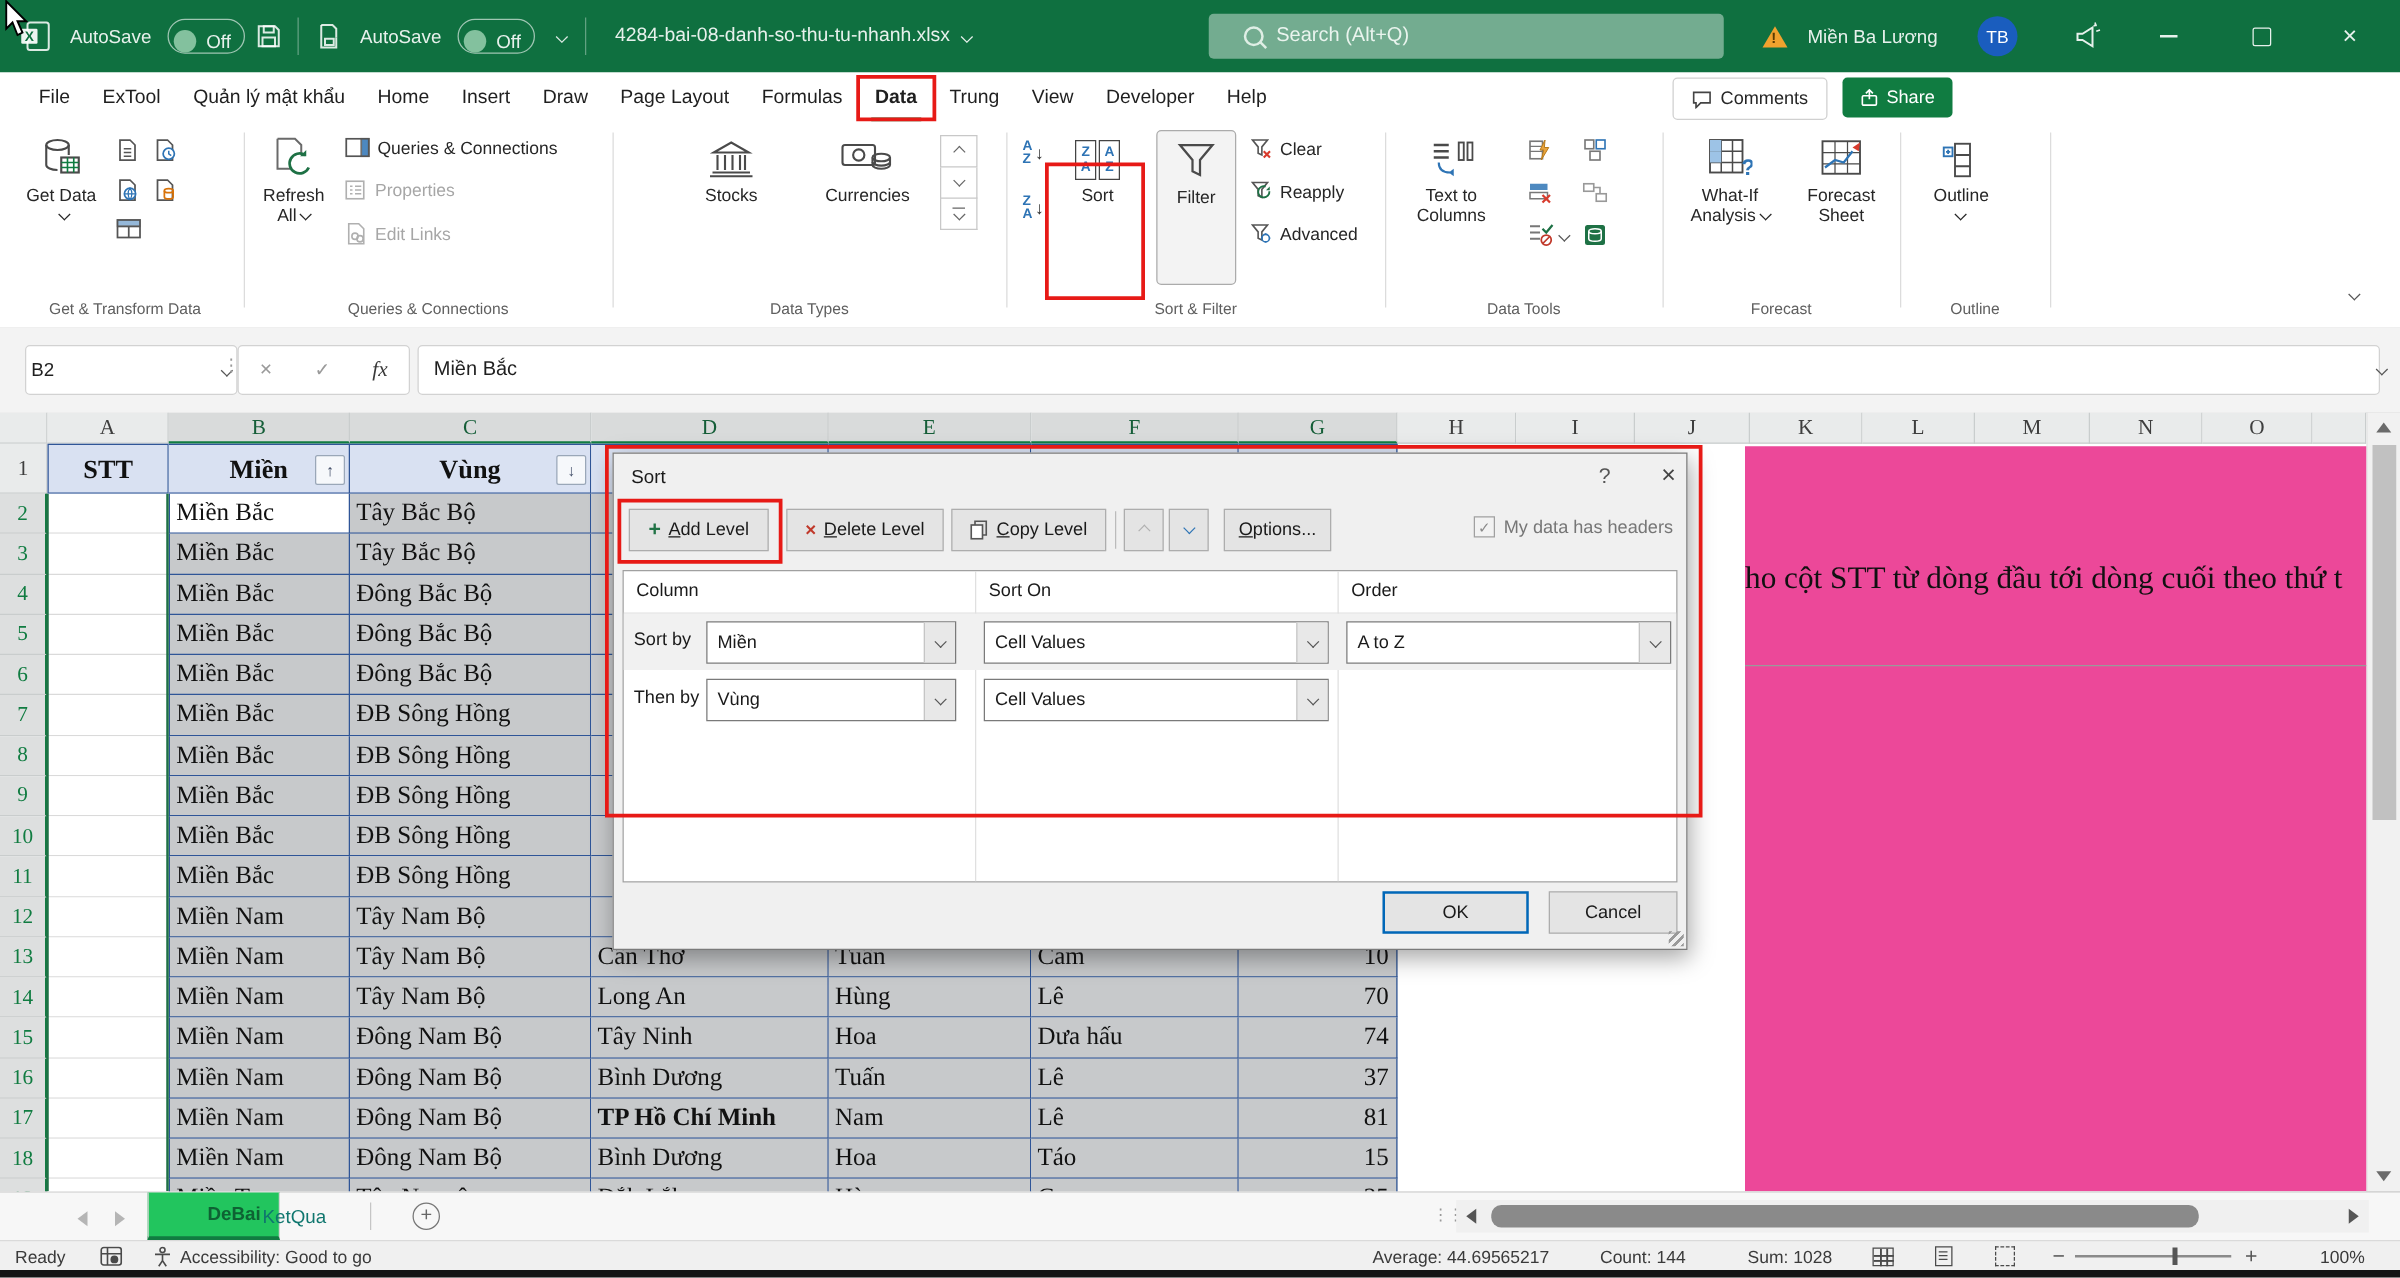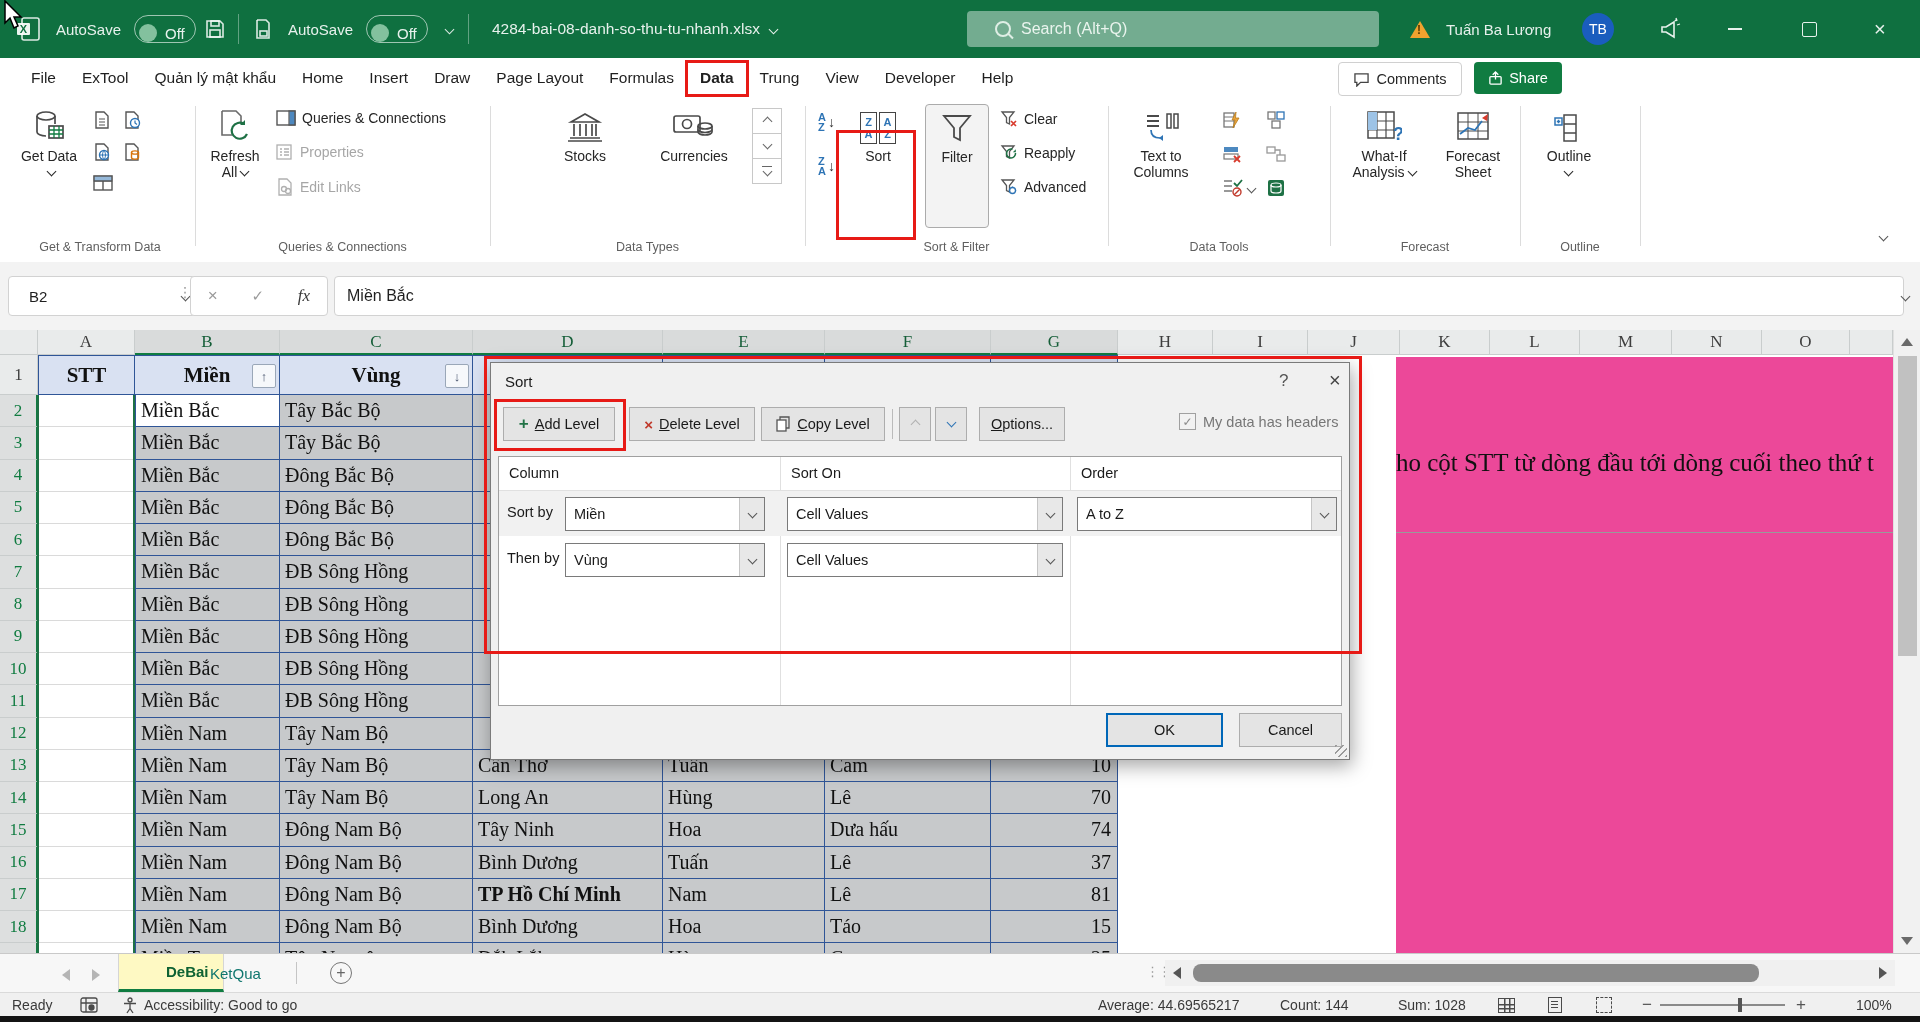--- a/index.html
+++ b/index.html
@@ -79,21 +79,21 @@
   .combo .ctext{flex:1;padding-left:8px;font-size:14.5px;}
   .combo .cbtn{width:24px;height:100%;background:#E8E8E8;border-left:1px solid #C5C5C5;display:flex;align-items:center;justify-content:center;color:#555;}
   .combo .cbtn .chev{margin:0 0 2px 0;}
   #dlglist{position:absolute;left:7px;top:93px;width:844px;height:250px;background:#fff;border:1px solid #A0A0A0;box-sizing:border-box;}
   .dlgvline{position:absolute;top:0;width:1px;height:100%;background:#E0E0E0;}
   .grip{position:absolute;right:2px;bottom:2px;width:12px;height:12px;
      background:repeating-linear-gradient(135deg,#9a9a9a 0 2px,transparent 2px 5px);}
   
   #tabbar{position:absolute;left:0;top:953px;width:1920px;height:39px;background:#F7F7F7;border-top:1px solid #C9C9C9;}
   .sheettab{position:absolute;top:0;height:38px;display:flex;align-items:center;justify-content:center;font-size:15px;color:#0f766e;padding:0 14px;}
-  .sheettab.active{background:#fef9c3;color:#0E6233;font-weight:bold;border-left:1px solid #D5D5D5;border-right:1px solid #D5D5D5;border-bottom:3px solid #107C41;box-sizing:border-box;padding-left:47px;}
+  .sheettab.active{background:#22c55e;color:#0E6233;font-weight:bold;border-left:1px solid #D5D5D5;border-right:1px solid #D5D5D5;border-bottom:3px solid #107C41;box-sizing:border-box;padding-left:47px;}
   #statusbar{position:absolute;left:0;top:992px;width:1920px;height:24px;background:#F0F0F0;border-top:1px solid #DADADA;font-size:14px;color:#3a3a3a;}
   .st{position:absolute;top:0;height:24px;display:flex;align-items:center;}
   #blackstrip{position:absolute;left:0;top:1016px;width:1920px;height:6px;background:#141414;}
   .viewico{width:17px;height:15px;border:1.5px solid #4a4a4a;box-sizing:border-box;}
   
   #cursor{position:absolute;left:2px;top:0;z-index:90;}
 </style>
 </head>
 <body>
 
@@ -144,21 +144,21 @@
       <span>4284-bai-08-danh-so-thu-tu-nhanh.xlsx</span>
         <span class="chev" style="margin-left:10px"></span>
     </div>
     <div class="searchbox">
       <span class="mag"></span>
       <span>Search (Alt+Q)</span>
     </div>
     <div class="tb-item" style="left:1410px">
         <span class="warn-tri"></span>
       </div>
-    <div class="tb-item" style="left:1446px">Tuấn Ba Lương</div>
+    <div class="tb-item" style="left:1446px">Miền Ba Lương</div>
     <div class="tb-item" style="left:1582px">
         <span class="avatar">TB</span>
       </div>
     <div class="tb-item" style="left:1658px">
       <svg width="24" height="24" viewBox="0 0 24 24" fill="none" stroke="rgba(255,255,255,.9)" stroke-width="1.6">
           <path d="M4 10v5h4l8 5V5l-8 5z"></path>
           <path d="M17 4l2-2M19 8l3-1M18 1l1 3" stroke-width="1.3"></path>
         </svg>
     </div>
     <div class="tb-item" style="left:1728px">
@@ -496,21 +496,21 @@
           </svg>
       </div>
       <div><span>Outline</span><br><span class="chev" style="margin:0"></span></div>
     </div>
     <div class="glabel" style="left:1520px;width:120px">Outline</div>
 
     <div class="abs" style="left:1876px;top:130px;color:#555"><span class="chev"></span></div>
   </div>
 
   <div id="fbar">
-    <div class="fb-input" style="left:8px;width:160px;justify-content:space-between;padding:0 20px">
+    <div class="fb-input" style="left:20px;width:160px;justify-content:space-between;padding:0 4px">
       <span>B2</span>
         <span class="chev" style="color:#555"></span>
     </div>
     <div class="abs" style="left:178px;top:22px;color:#9a9a9a;font-size:14px;letter-spacing:-1px">⋮</div>
     <div class="fb-input" style="left:190px;width:136px;justify-content:space-around">
       <span style="color:#9a9a9a;font-size:17px">×</span>
       <span style="color:#9a9a9a;font-size:15px">✓</span>
       <span style="font-family:'Liberation Serif',serif;font-style:italic;font-size:17px;color:#3a3a3a">fx</span>
     </div>
     <div class="fb-input" style="left:334px;width:1556px;padding-left:12px;font-size:16px">

